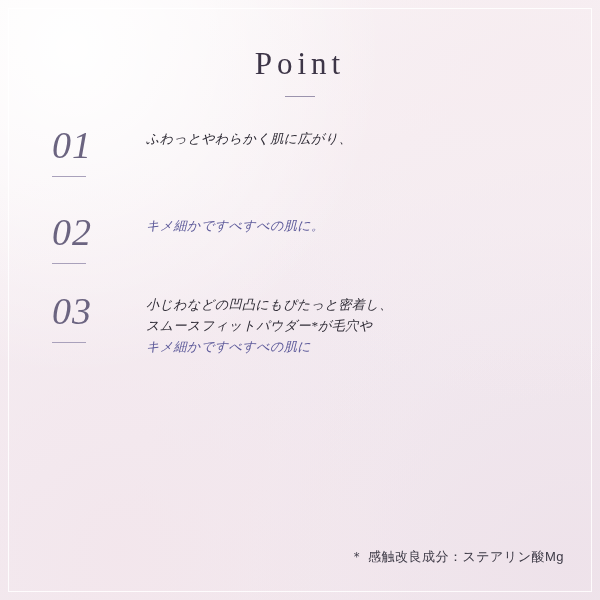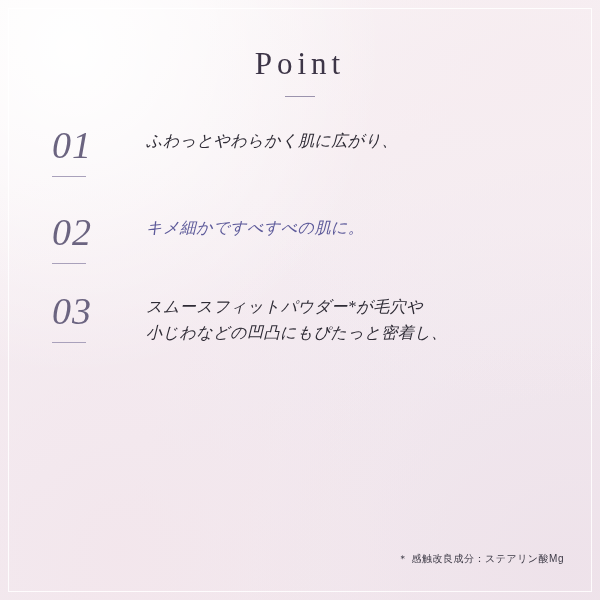--- a/index.html
+++ b/index.html
@@ -85,35 +85,35 @@
     margin-top: 12px;
     width: 34px;
     height: 1px;
     background: #a9a1bb;
   }
   .lines {
     flex: 1 1 auto;
     padding-top: 2px;
   }
   .line {
-    font-size: 16px;
+    font-size: 13px;
     line-height: 1.62;
     color: #2e2b35;
     letter-spacing: 0.5px;
     font-family: "Liberation Serif", "DejaVu Serif", serif;
     white-space: nowrap;
   }
   .line.accent {
     color: #5d5a9a;
   }
   .footnote {
     position: absolute;
     right: 36px;
     bottom: 34px;
-    font-size: 10px;
+    font-size: 13px;
     color: #3d3a46;
     letter-spacing: 0.5px;
     font-family: "Liberation Sans", sans-serif;
   }
 </style>
 </head>
 <body>
 
 <div class="page">
 
@@ -143,22 +143,23 @@
         <div class="line accent">キメ細かですべすべの肌に。</div>
       </div>
     </div>
 
     <div class="item item-3">
       <div class="num-wrap">
         <div class="num">03</div>
         <div class="num-rule"></div>
       </div>
       <div class="lines">
+        <div class="line">小じわなどの凹凸にもぴたっと密着し、</div>
         <div class="line">スムースフィットパウダー*が毛穴や</div>
-        <div class="line">小じわなどの凹凸にもぴたっと密着し、</div>
+        <div class="line accent">キメ細かですべすべの肌に</div>
       </div>
     </div>
 
   </div>
 
   <div class="footnote">＊ 感触改良成分：ステアリン酸Mg</div>
 
 </div>
 
 </body></html>

